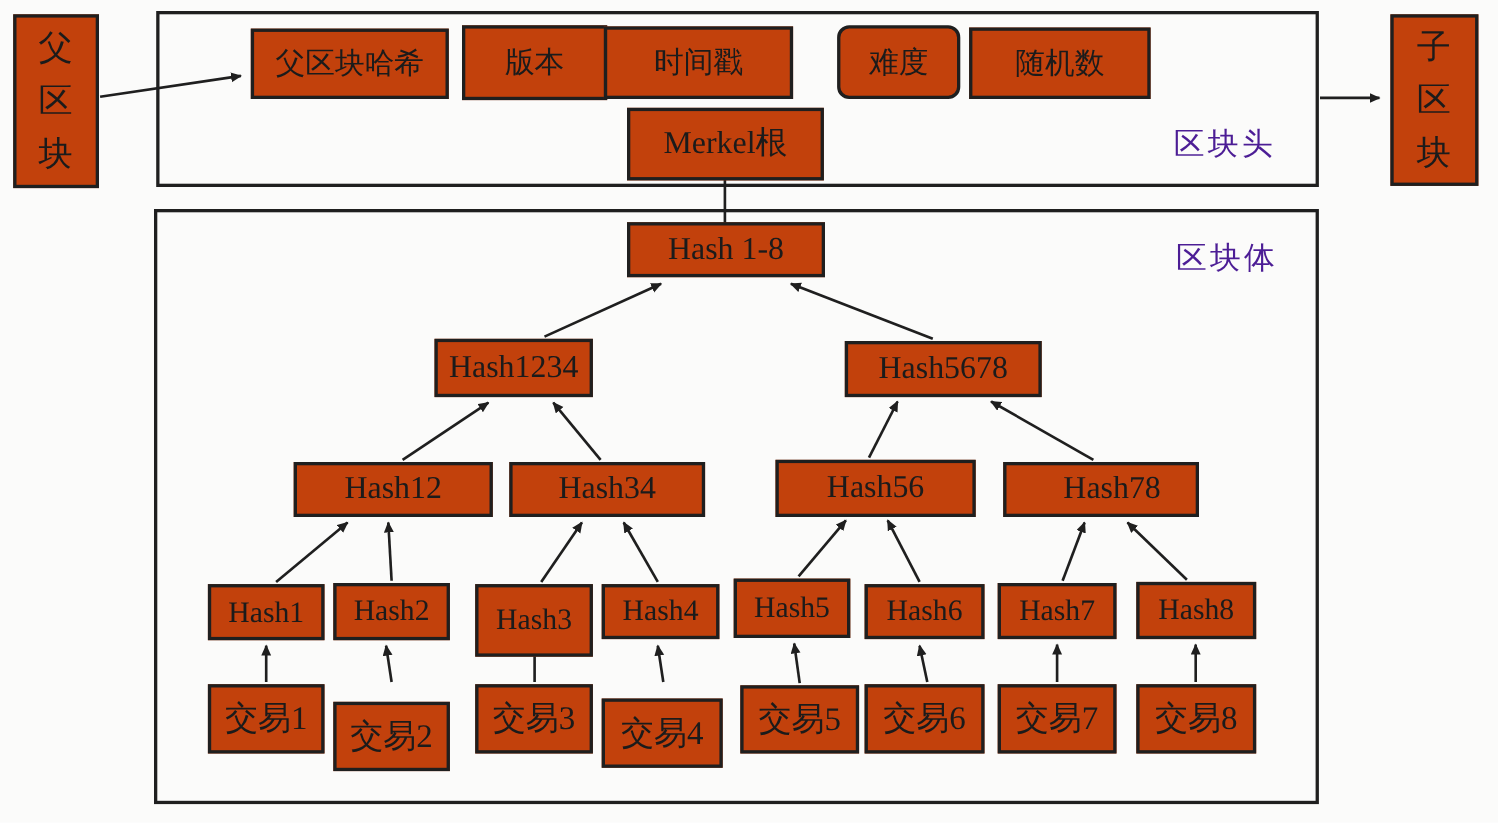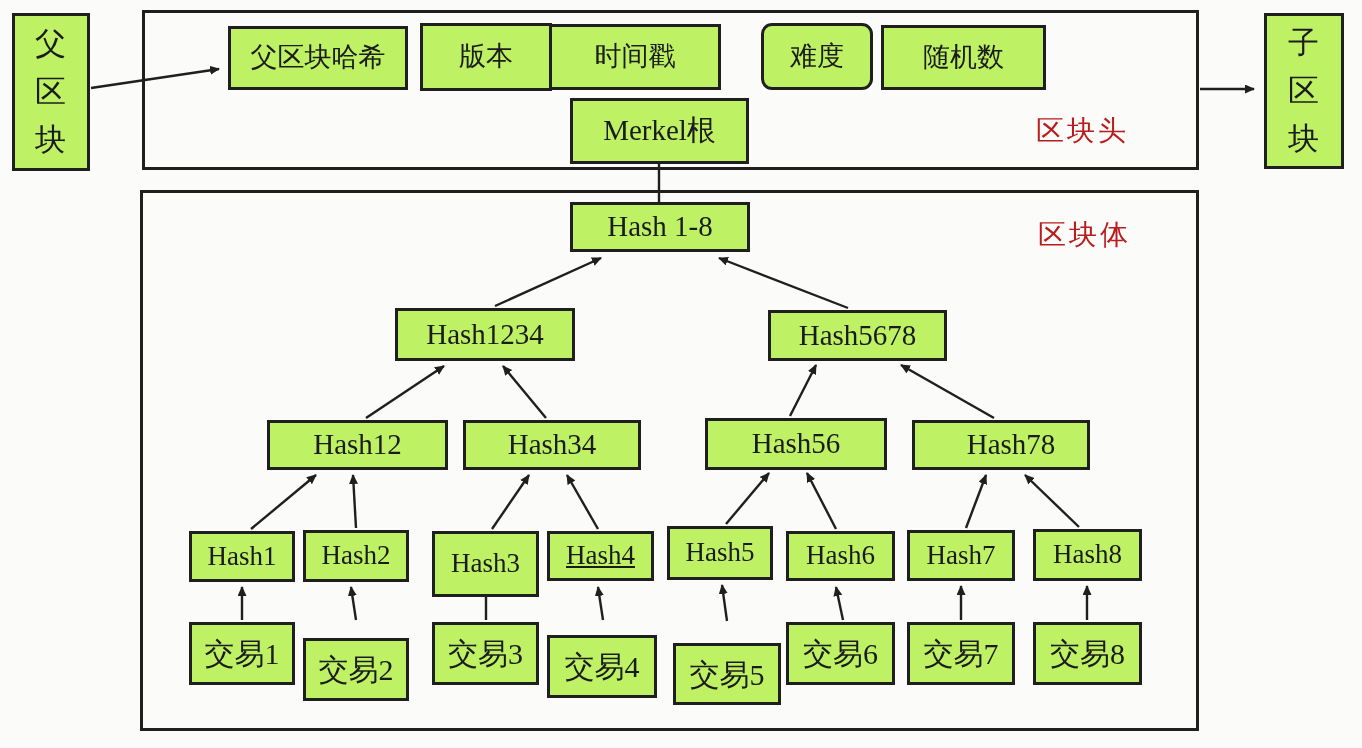--- a/index.html
+++ b/index.html
@@ -8,21 +8,21 @@
     width:1362px;height:748px;
     background:#fbfbfa;
     font-family:"Liberation Serif","DejaVu Serif",serif;
     color:#1b1b1b;
     overflow:hidden;
   }
   .arrows{position:absolute;left:0;top:0;width:1362px;height:748px;pointer-events:none;}
   .box{
     position:absolute;
     border:3px solid #1f1f1f;
-    background:#bef264;
+    background:#c2410c;
     display:flex;align-items:center;justify-content:center;
     box-sizing:border-box;
     text-align:center;
     line-height:1.1;
   }
   .container{
     position:absolute;
     border:3px solid #1f1f1f;
     background:transparent;
     box-sizing:border-box;
@@ -38,22 +38,22 @@
     text-align:center;
   }
   .field{font-size:27px;}
   .node{font-size:29px;}
   .leaf{font-size:27px;}
   .tx{font-size:30px;}
   .corner-label{
     position:absolute;
     font-size:28px;
     letter-spacing:3px;
-    color:#b91c1c;
-    text-align:left;
+    color:#4c1d95;
+    text-align:right;
   }
 </style>
 </head>
 <body>
 
 <div class="stage">
 
   <svg class="arrows" viewBox="0 0 1362 748">
     <defs>
       <marker id="ah" markerWidth="11" markerHeight="10" refX="9" refY="4.5" orient="auto" markerUnits="userSpaceOnUse">
@@ -111,39 +111,39 @@
   <div class="box field" style="left:549px;top:24px;width:172px;height:66px;text-align:center;">时间戳</div>
   <div class="box field" style="left:761px;top:23px;width:112px;height:67px;border-radius:11px;">难度</div>
   <div class="box field" style="left:881px;top:25px;width:165px;height:65px;">随机数</div>
   <div class="box node" style="left:570px;top:98px;width:179px;height:66px;">Merkel根</div>
 
   <div class="container" style="left:140px;top:190px;width:1059px;height:541px;"></div>
   <div class="corner-label" style="left:1038px;top:216px;width:124px;">区块体</div>
 
   <div class="box node" style="left:570px;top:202px;width:180px;height:50px;">Hash 1-8</div>
 
-  <div class="box node" style="left:395px;top:308px;width:180px;height:53px;">Hash1234</div>
+  <div class="box node" style="left:395px;top:308px;width:144px;height:53px;">Hash1234</div>
   <div class="box node" style="left:768px;top:310px;width:179px;height:51px;">Hash5678</div>
 
   <div class="box node" style="left:267px;top:420px;width:181px;height:50px;">Hash12</div>
   <div class="box node" style="left:463px;top:420px;width:178px;height:50px;">Hash34</div>
   <div class="box node" style="left:705px;top:418px;width:182px;height:52px;">Hash56</div>
   <div class="box node" style="left:912px;top:420px;width:178px;height:50px;padding-left:20px;">Hash78</div>
 
   <div class="box leaf" style="left:189px;top:531px;width:106px;height:51px;">Hash1</div>
   <div class="box leaf" style="left:303px;top:530px;width:106px;height:52px;">Hash2</div>
   <div class="box leaf" style="left:432px;top:531px;width:107px;height:66px;">Hash3</div>
-  <div class="box leaf" style="left:547px;top:531px;width:107px;height:50px;text-decoration:underline;">Hash4</div>
+  <div class="box leaf" style="left:547px;top:531px;width:107px;height:50px;">Hash4</div>
   <div class="box leaf" style="left:667px;top:526px;width:106px;height:54px;">Hash5</div>
   <div class="box leaf" style="left:786px;top:531px;width:109px;height:50px;">Hash6</div>
   <div class="box leaf" style="left:907px;top:530px;width:108px;height:51px;">Hash7</div>
   <div class="box leaf" style="left:1033px;top:529px;width:109px;height:52px;">Hash8</div>
 
   <div class="box tx" style="left:189px;top:622px;width:106px;height:63px;">交易1</div>
   <div class="box tx" style="left:303px;top:622px;width:106px;height:63px;margin-top:16px;">交易2</div>
   <div class="box tx" style="left:432px;top:622px;width:107px;height:63px;">交易3</div>
   <div class="box tx" style="left:547px;top:622px;width:110px;height:63px;margin-top:13px;">交易4</div>
-  <div class="box tx" style="left:673px;top:623px;width:108px;height:62px;margin-top:20px;">交易5</div>
+  <div class="box tx" style="left:673px;top:623px;width:108px;height:62px;">交易5</div>
   <div class="box tx" style="left:786px;top:622px;width:109px;height:63px;">交易6</div>
   <div class="box tx" style="left:907px;top:622px;width:108px;height:63px;">交易7</div>
   <div class="box tx" style="left:1033px;top:622px;width:109px;height:63px;">交易8</div>
 
 </div>
 
 </body></html>

